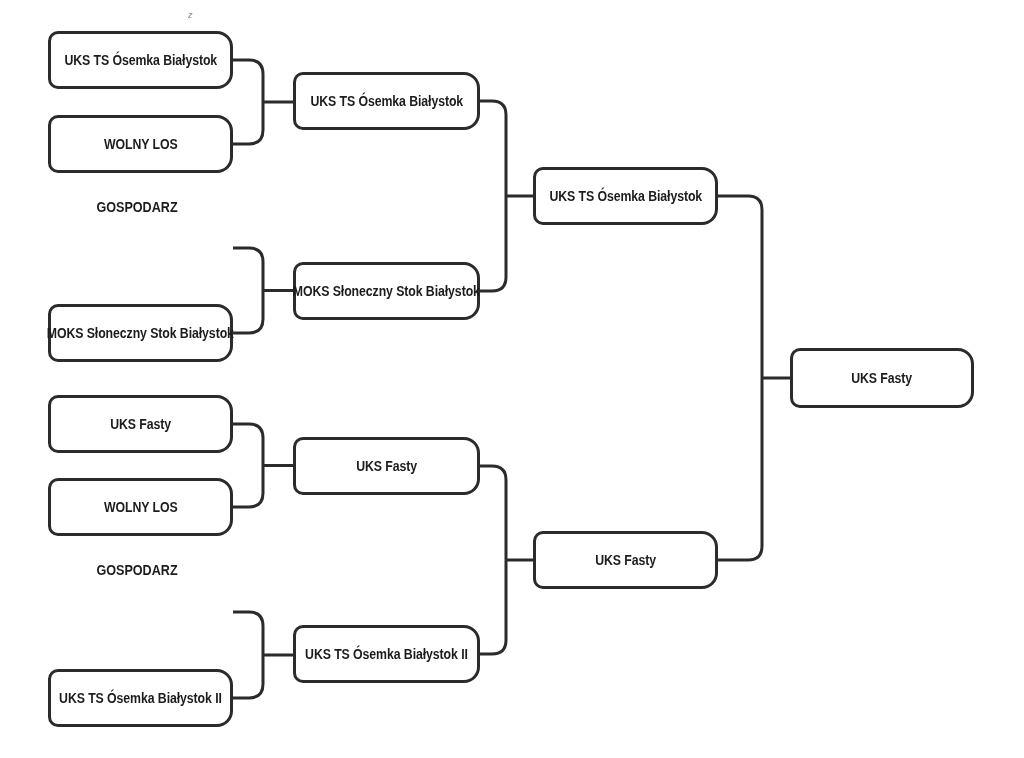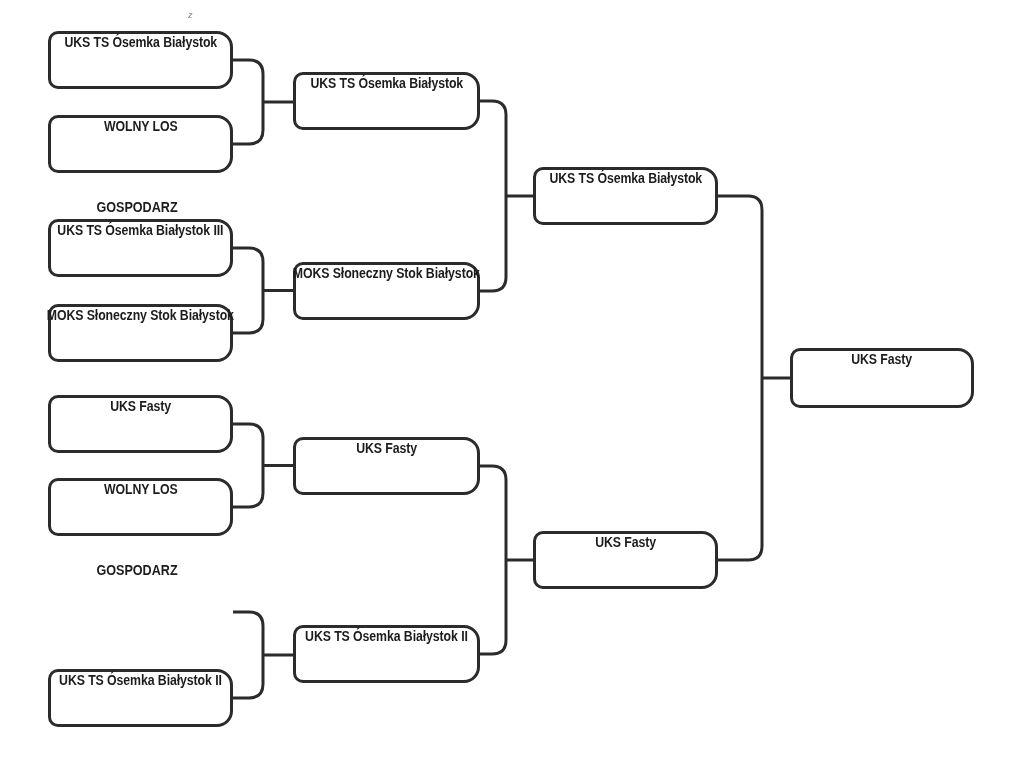--- a/index.html
+++ b/index.html
@@ -17,21 +17,21 @@
     overflow:hidden;
   }
   svg.lines{position:absolute;left:0;top:0;width:1024px;height:758px;}
   svg.lines path{fill:none;stroke:var(--line);stroke-width:3;}
   .box{
     position:absolute;
     box-sizing:border-box;
     border:3px solid var(--line);
     border-radius:10px 16px 16px 10px;
     background:var(--boxfill);
-    display:flex;align-items:flex-start;justify-content:center;
+    display:flex;align-items:center;justify-content:center;
   }
   .box span{
     font-weight:bold;
     font-size:14px;
     color:var(--text);
     white-space:nowrap;
     letter-spacing:-0.1px;
     transform:scaleX(.88);
     transform-origin:center center;
   }
@@ -63,23 +63,20 @@
       <path d="M 480 466 H 492 Q 506 466 506 480 V 640 Q 506 654 492 654 H 480 M 506 560 H 535"></path>
       <path d="M 718 196 H 748 Q 762 196 762 210 V 546 Q 762 560 748 560 H 718 M 762 378 H 792"></path>
     </svg>
   <span class="stray" style="left: 188px; top: 10px;">z</span>
 <div class="box" style="left: 48px; top: 31px; width: 185px; height: 58px;">
       <span>UKS TS Ósemka Białystok</span>
     </div>
     <div class="box" style="left: 48px; top: 115px; width: 185px; height: 58px;">
       <span>WOLNY LOS</span>
     </div>
-    <div class="box" style="left: 48px; top: 219px; width: 185px; height: 58px;">
-      <span>UKS TS Ósemka Białystok III</span>
-    </div>
     <div class="box" style="left: 48px; top: 304px; width: 185px; height: 58px;">
       <span>MOKS Słoneczny Stok Białystok</span>
     </div>
     <div class="box" style="left: 48px; top: 395px; width: 185px; height: 58px;">
       <span>UKS Fasty</span>
     </div>
     <div class="box" style="left: 48px; top: 478px; width: 185px; height: 58px;">
       <span>WOLNY LOS</span>
     </div>
     <div class="box" style="left: 48px; top: 669px; width: 185px; height: 58px;">

